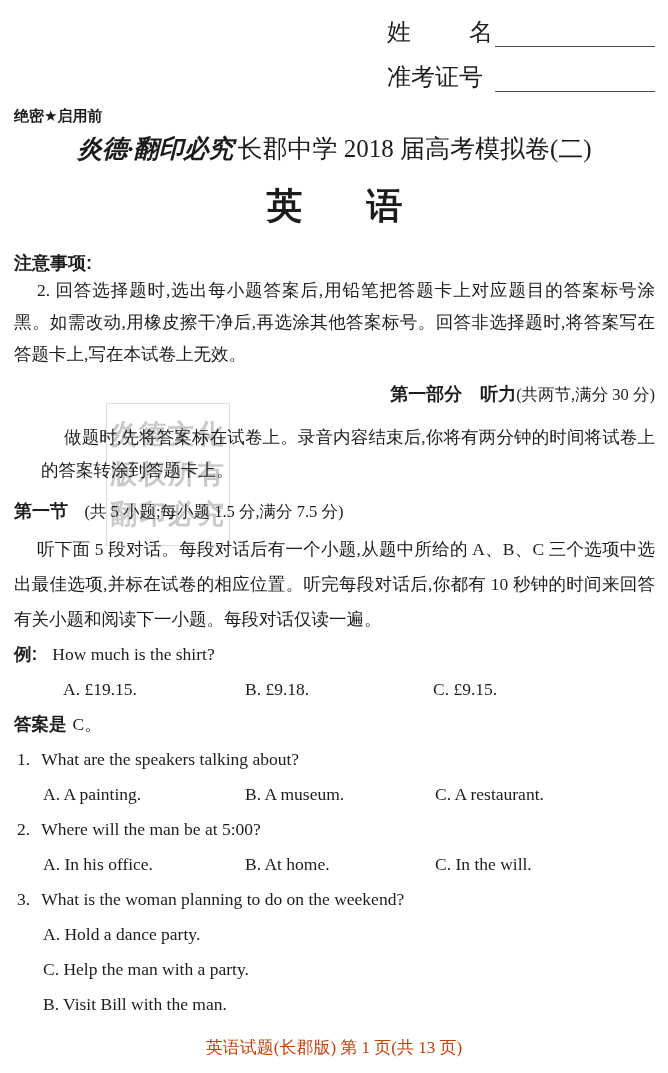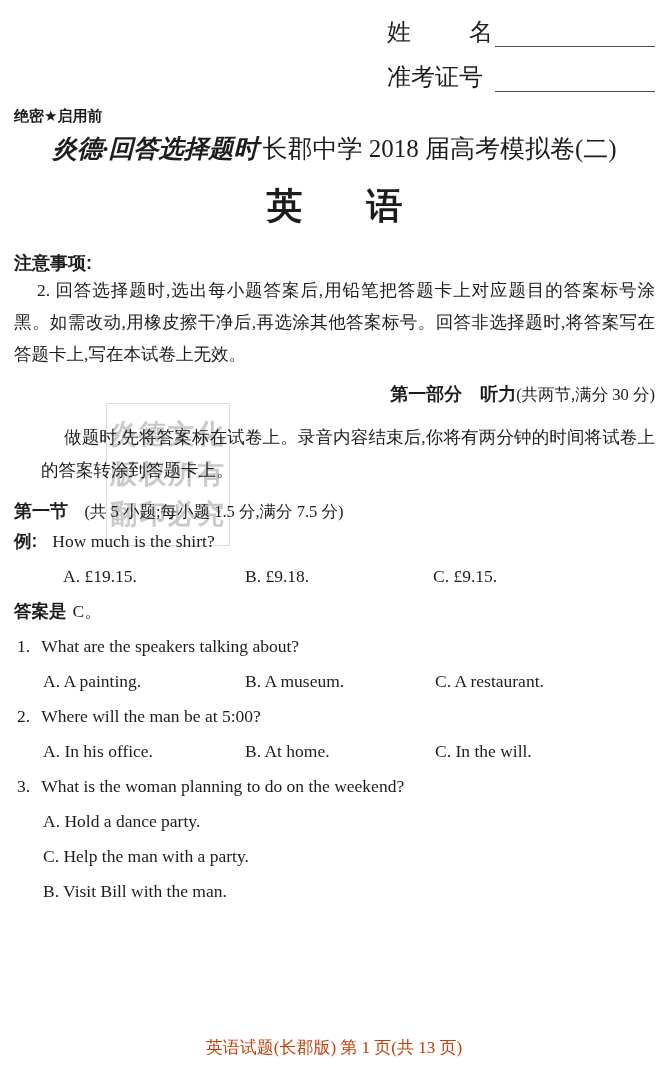--- a/index.html
+++ b/index.html
@@ -100,38 +100,39 @@
       </div>
       <div class="field-row">
         <span class="field-label">准考证号</span>
         <span class="blank-line"></span>
       </div>
     </div>
 
     <div class="secrecy">绝密★启用前</div>
 
     <h1 class="doc-title">
-      <span class="brand">炎德·回答选择题时</span><span class="rest">长郡中学 2018 届高考模拟卷(二)</span>
+      <span class="brand">炎德·翻印必究</span><span class="rest">长郡中学 2018 届高考模拟卷(二)</span>
     </h1>
 
     <div class="subject">
       <span class="s1">英</span><span>语</span>
     </div>
 
     <div class="notice-heading hei">注意事项:</div>
     <p class="para n">2. 回答选择题时,选出每小题答案后,用铅笔把答题卡上对应题目的答案标号涂黑。如需改动,用橡皮擦干净后,再选涂其他答案标号。回答非选择题时,将答案写在答题卡上,写在本试卷上无效。</p>
 
     <div class="part-heading p1">
       <span class="hei">第一部分　听力</span><span class="kai">(共两节,满分 30 分)</span>
     </div>
     <p class="para l intro-gap">做题时,先将答案标在试卷上。录音内容结束后,你将有两分钟的时间将试卷上的答案转涂到答题卡上。</p>
 
     <div class="part-heading">
       <span class="hei">第一节</span><span class="kai">　(共 5 小题;每小题 1.5 分,满分 7.5 分)</span>
     </div>
+    <p class="para l2">听下面 5 段对话。每段对话后有一个小题,从题中所给的 A、B、C 三个选项中选出最佳选项,并标在试卷的相应位置。听完每段对话后,你都有 10 秒钟的时间来回答有关小题和阅读下一小题。每段对话仅读一遍。</p>
 
     <div class="qa-block">
 
       <div class="line">
         <span class="hei example-label">例:</span><span>How much is the shirt?</span>
       </div>
       <div class="opt-row ex">
         <span>A. £19.15.</span>
         <span>B. £9.18.</span>
         <span>C. £9.15.</span>

